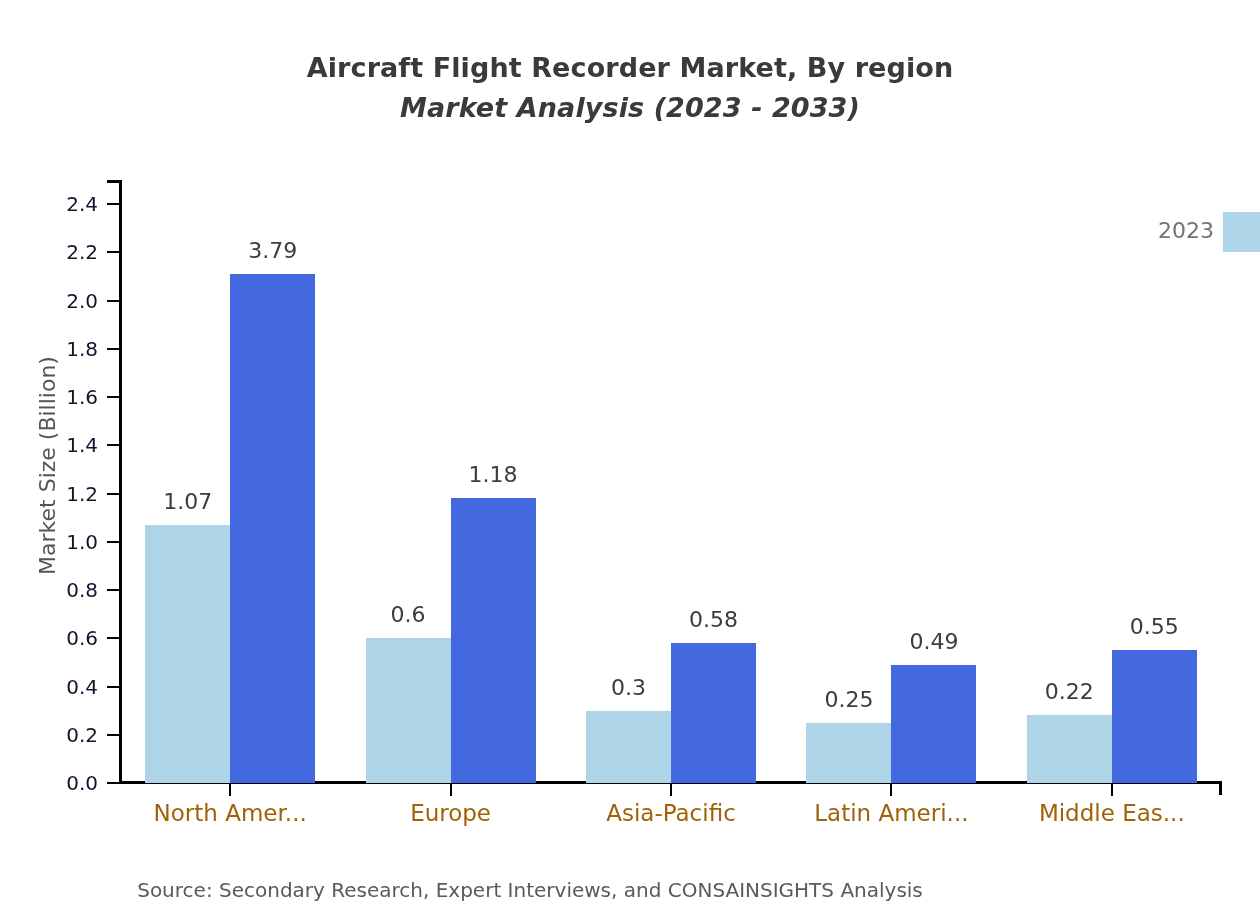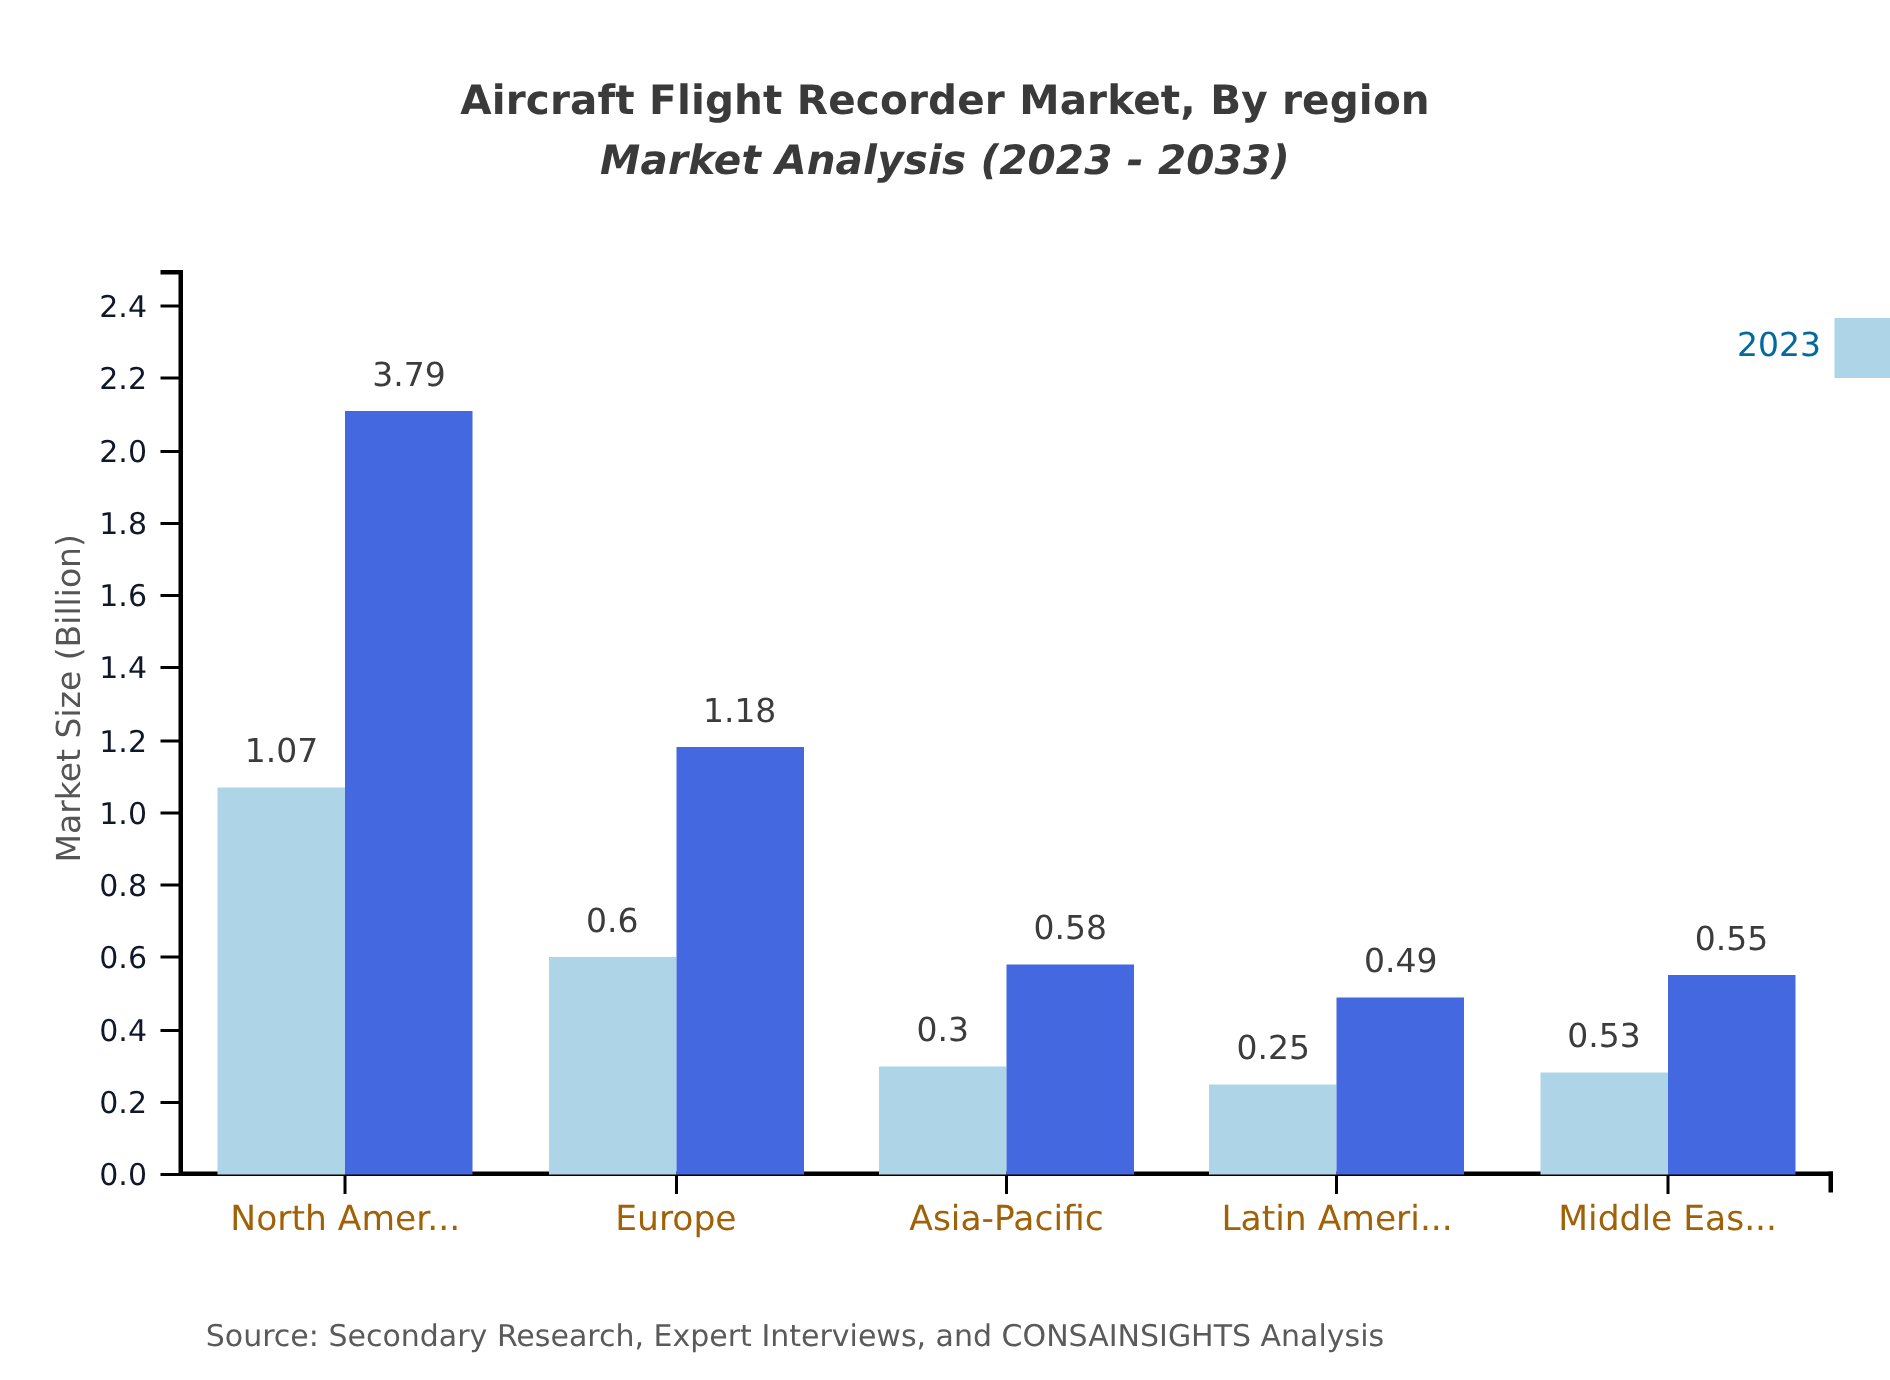--- a/index.html
+++ b/index.html
@@ -162,21 +162,21 @@
     width: 130px;
     height: 40px;
   }
   .legend-row .lg-text {
     position: absolute;
     left: 0;
     top: 6px;
     width: 84px;
     text-align: right;
     font-size: 22px;
-    color: #0369a1;
+    color: #737373;
   }
   .legend-row .lg-swatch {
     position: absolute;
     left: 93px;
     top: 0;
     width: 60px;
     height: 40px;
   }
 
   
@@ -286,21 +286,21 @@
   <div id="bar-layer">
       <div class="bar" style="left: 145.2px; top: 524.916px; width: 85px; height: 258.084px; background: rgb(173, 213, 231);"></div>
       <div class="bar-label" style="left: 107.7px; top: 488.916px;">1.07</div>
       <div class="bar" style="left: 365.6px; top: 638.28px; width: 85px; height: 144.72px; background: rgb(173, 213, 231);"></div>
       <div class="bar-label" style="left: 328.1px; top: 602.28px;">0.6</div>
       <div class="bar" style="left: 586px; top: 710.64px; width: 85px; height: 72.36px; background: rgb(173, 213, 231);"></div>
       <div class="bar-label" style="left: 548.5px; top: 674.64px;">0.3</div>
       <div class="bar" style="left: 806.4px; top: 722.7px; width: 85px; height: 60.3px; background: rgb(173, 213, 231);"></div>
       <div class="bar-label" style="left: 768.9px; top: 686.7px;">0.25</div>
       <div class="bar" style="left: 1026.8px; top: 715.464px; width: 85px; height: 67.536px; background: rgb(173, 213, 231);"></div>
-      <div class="bar-label" style="left: 989.3px; top: 679.464px;">0.53</div>
+      <div class="bar-label" style="left: 989.3px; top: 679.464px;">0.22</div>
       <div class="bar" style="left: 230.2px; top: 274.068px; width: 85px; height: 508.932px; background: rgb(68, 104, 224);"></div>
       <div class="bar-label" style="left: 192.7px; top: 238.068px;">3.79</div>
       <div class="bar" style="left: 450.6px; top: 498.384px; width: 85px; height: 284.616px; background: rgb(68, 104, 224);"></div>
       <div class="bar-label" style="left: 413.1px; top: 462.384px;">1.18</div>
       <div class="bar" style="left: 671px; top: 643.104px; width: 85px; height: 139.896px; background: rgb(68, 104, 224);"></div>
       <div class="bar-label" style="left: 633.5px; top: 607.104px;">0.58</div>
       <div class="bar" style="left: 891.4px; top: 664.812px; width: 85px; height: 118.188px; background: rgb(68, 104, 224);"></div>
       <div class="bar-label" style="left: 853.9px; top: 628.812px;">0.49</div>
       <div class="bar" style="left: 1111.8px; top: 650.34px; width: 85px; height: 132.66px; background: rgb(68, 104, 224);"></div>
       <div class="bar-label" style="left: 1074.3px; top: 614.34px;">0.55</div>

